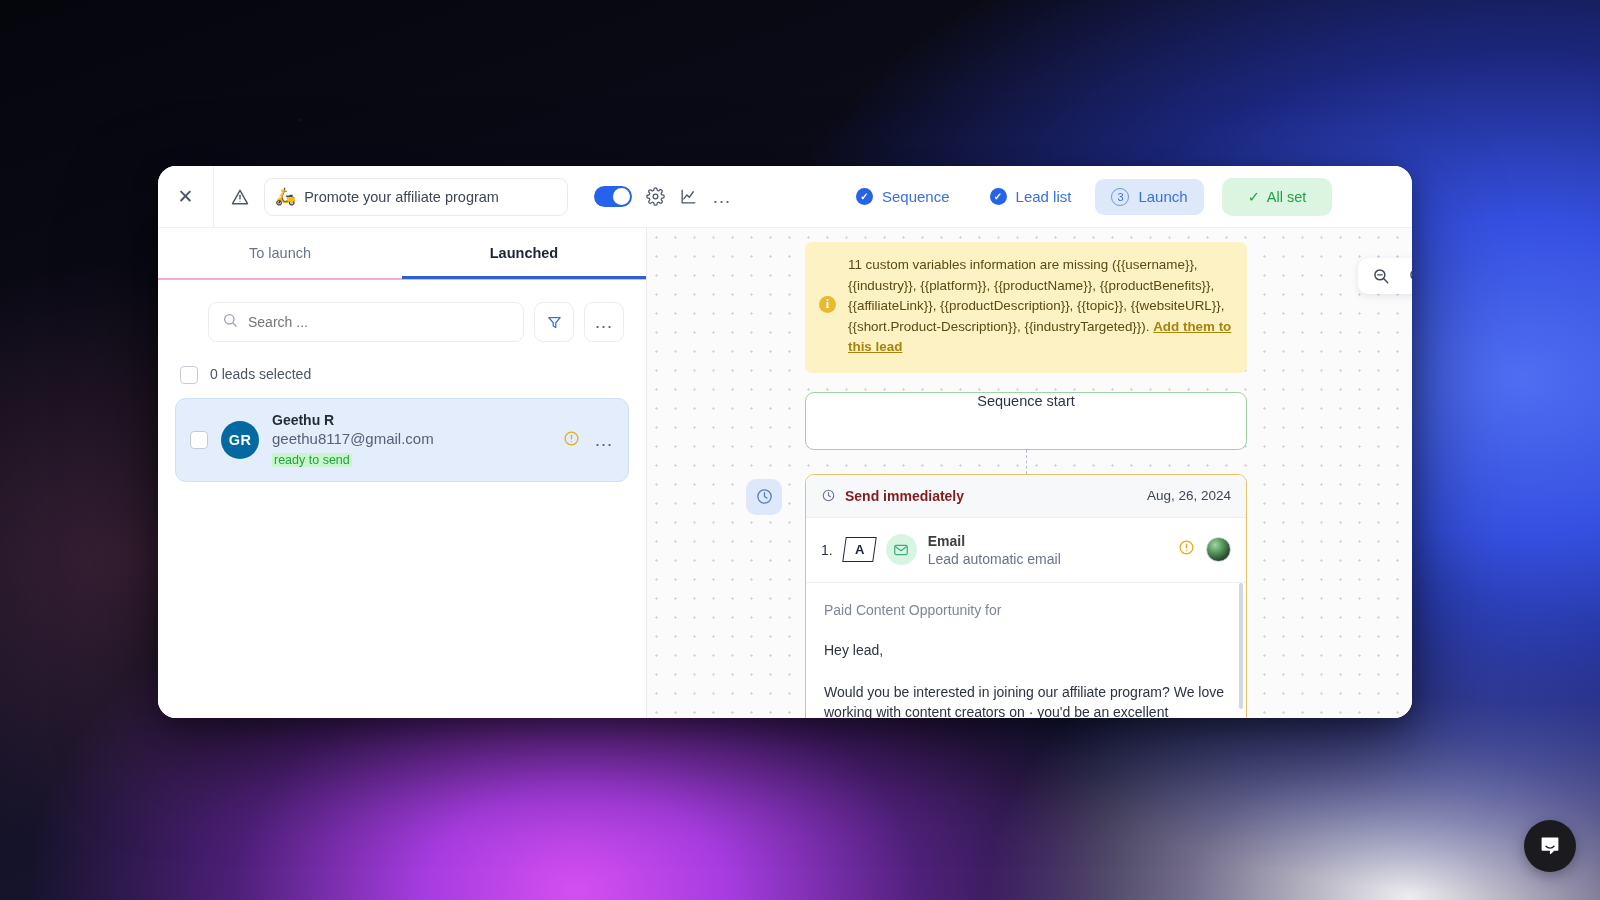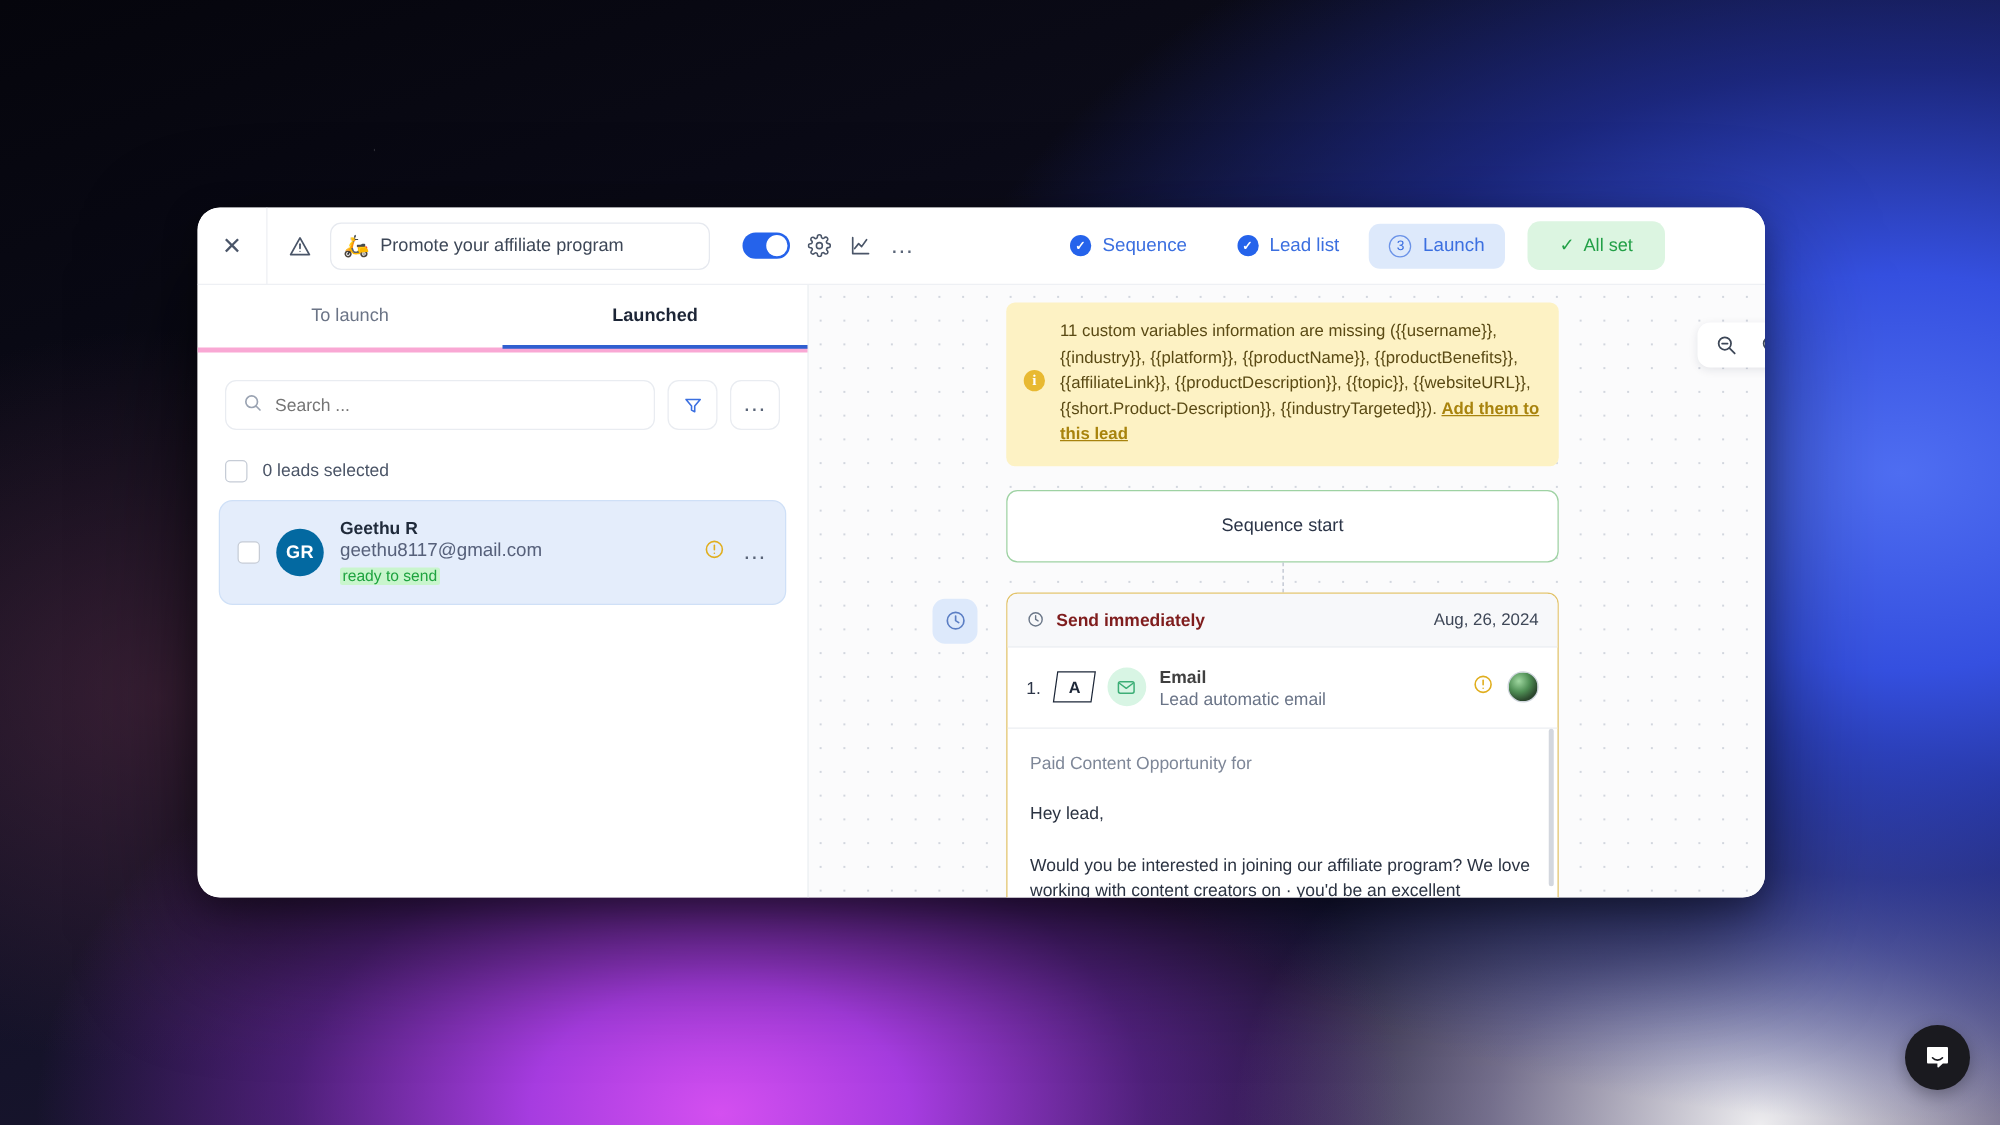--- a/index.html
+++ b/index.html
@@ -84,31 +84,31 @@
     margin-left: 18px; background: #dcf5e1; color: #22a047;
     padding: 11px 26px; border-radius: 10px; font-size: 14.5px; font-weight: 500;
     display: flex; align-items: center; gap: 7px; cursor: pointer;
   }
 
   
   #body-split { display: flex; height: calc(100% - 62px); }
 
   
   #left-panel { width: 489px; background: #fff; border-right: 1px solid #e8ebf0; display: flex; flex-direction: column; }
-  #lp-tabs { display: flex; border-bottom: 4px solid #f9a8d4; align-items: center; }
+  #lp-tabs { display: flex; border-bottom: 2px solid #f9a8d4; align-items: center; }
   .lp-tab {
     flex: 1; text-align: center; padding: 17px 0 15px; font-size: 14.5px;
     color: #6b7486; cursor: pointer; border-bottom: 3px solid transparent; margin-bottom: -1px;
   }
   .lp-tab.active { color: #1c2536; font-weight: 600; border-bottom-color: #2f5fd0; }
 
   #search-row { display: flex; align-items: center; gap: 10px; padding: 22px 22px 0 22px; }
   #search-box {
     flex: 1; height: 40px; border: 1px solid #e9ecf1; border-radius: 9px;
-    display: flex; align-items: center; gap: 10px; padding: 0 13px;
+    display: flex; align-items: center; gap: 10px; padding: 0 13px; margin-left: 28px;
   }
   #search-input {
     border: 0; outline: 0; font-size: 14px; color: #8a93a3; width: 100%;
     font-family: "Liberation Sans", sans-serif; background: transparent;
   }
   .sq-btn {
     width: 40px; height: 40px; border: 1px solid #e9ecf1; border-radius: 9px;
     display: flex; align-items: center; justify-content: center; cursor: pointer;
   }
 
@@ -160,21 +160,21 @@
     width: 17px; height: 17px; border-radius: 50%; background: #e8b931; flex: none;
     color: #fff; font-size: 12px; font-weight: bold; display: flex;
     align-items: center; justify-content: center; margin-top: 41px;
     font-family: "Liberation Serif", serif;
   }
   #warn-text { font-size: 13.4px; line-height: 20.6px; color: #5a4a14; }
   #warn-link { color: #a8830d; text-decoration: underline; font-weight: 600; cursor: pointer; }
 
   #seq-start {
     margin-top: 19px; border: 1px solid #9ed2a3; border-radius: 9px;
-    background: #fff; height: 58px; display: flex; align-items: center; justify-content: center;
+    background: #fff; height: 58px; display: flex; justify-content: center;
     font-size: 14.5px; color: #2b3447; cursor: pointer;
   }
   #connector {
     width: 0; height: 24px; border-left: 1.6px dashed #b9c0cc;
     margin: 0 auto;
   }
 
   #step-wrap { position: relative; }
   #clock-badge {
     position: absolute; left: -59px; top: 5px;

